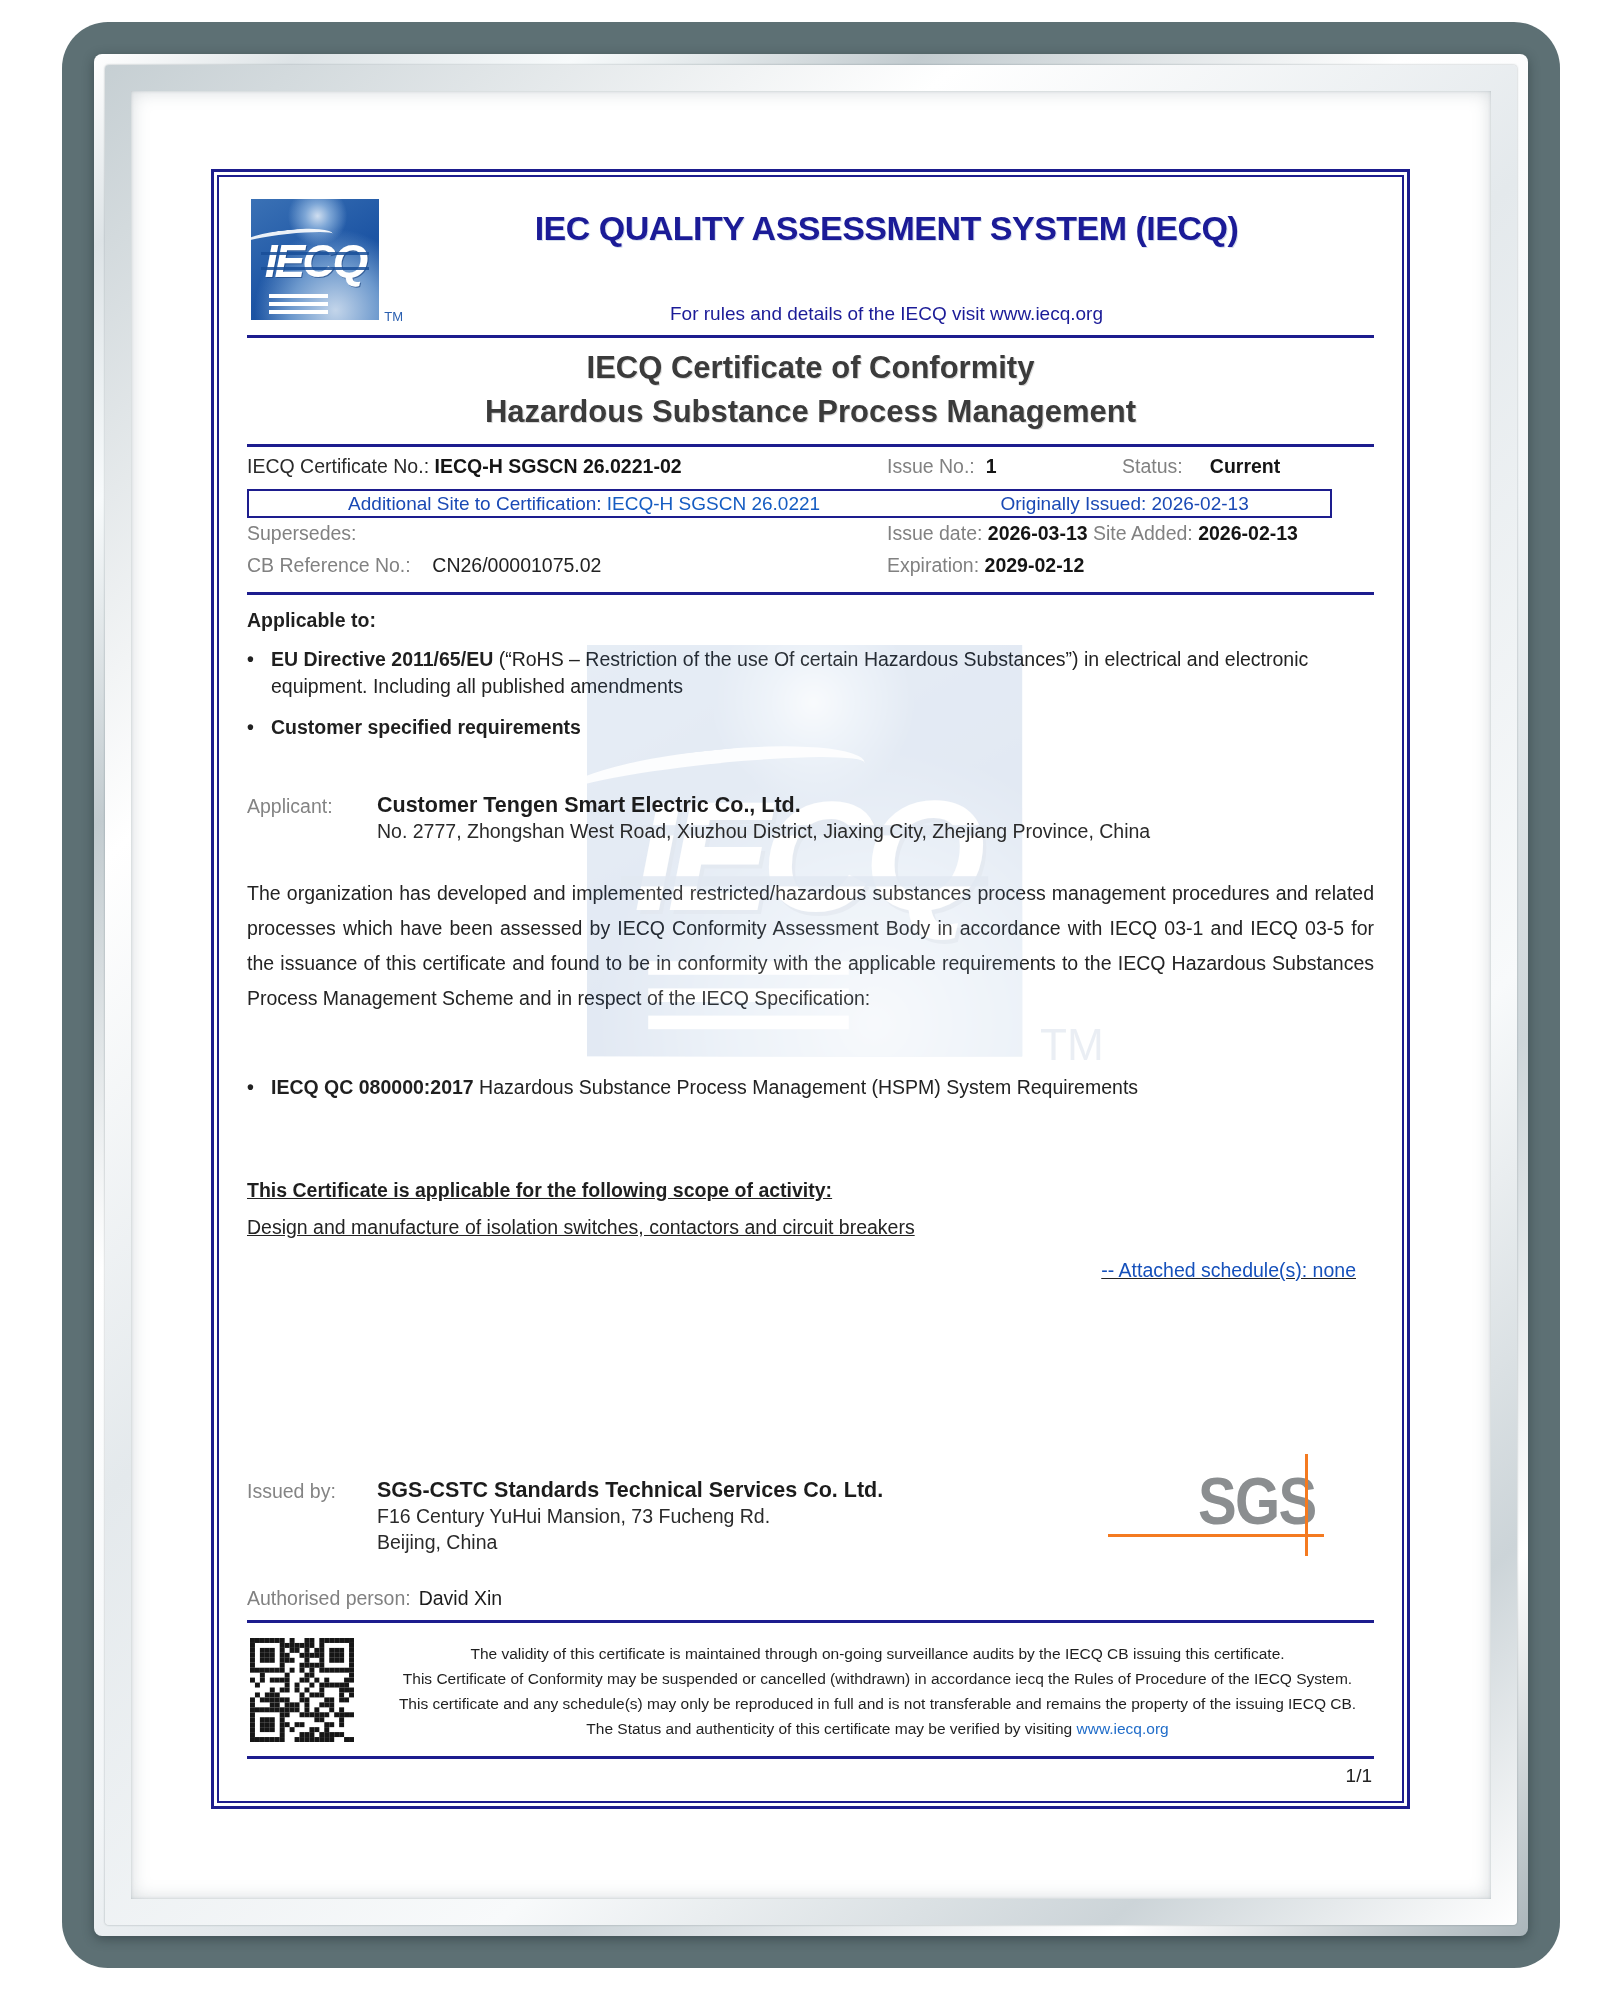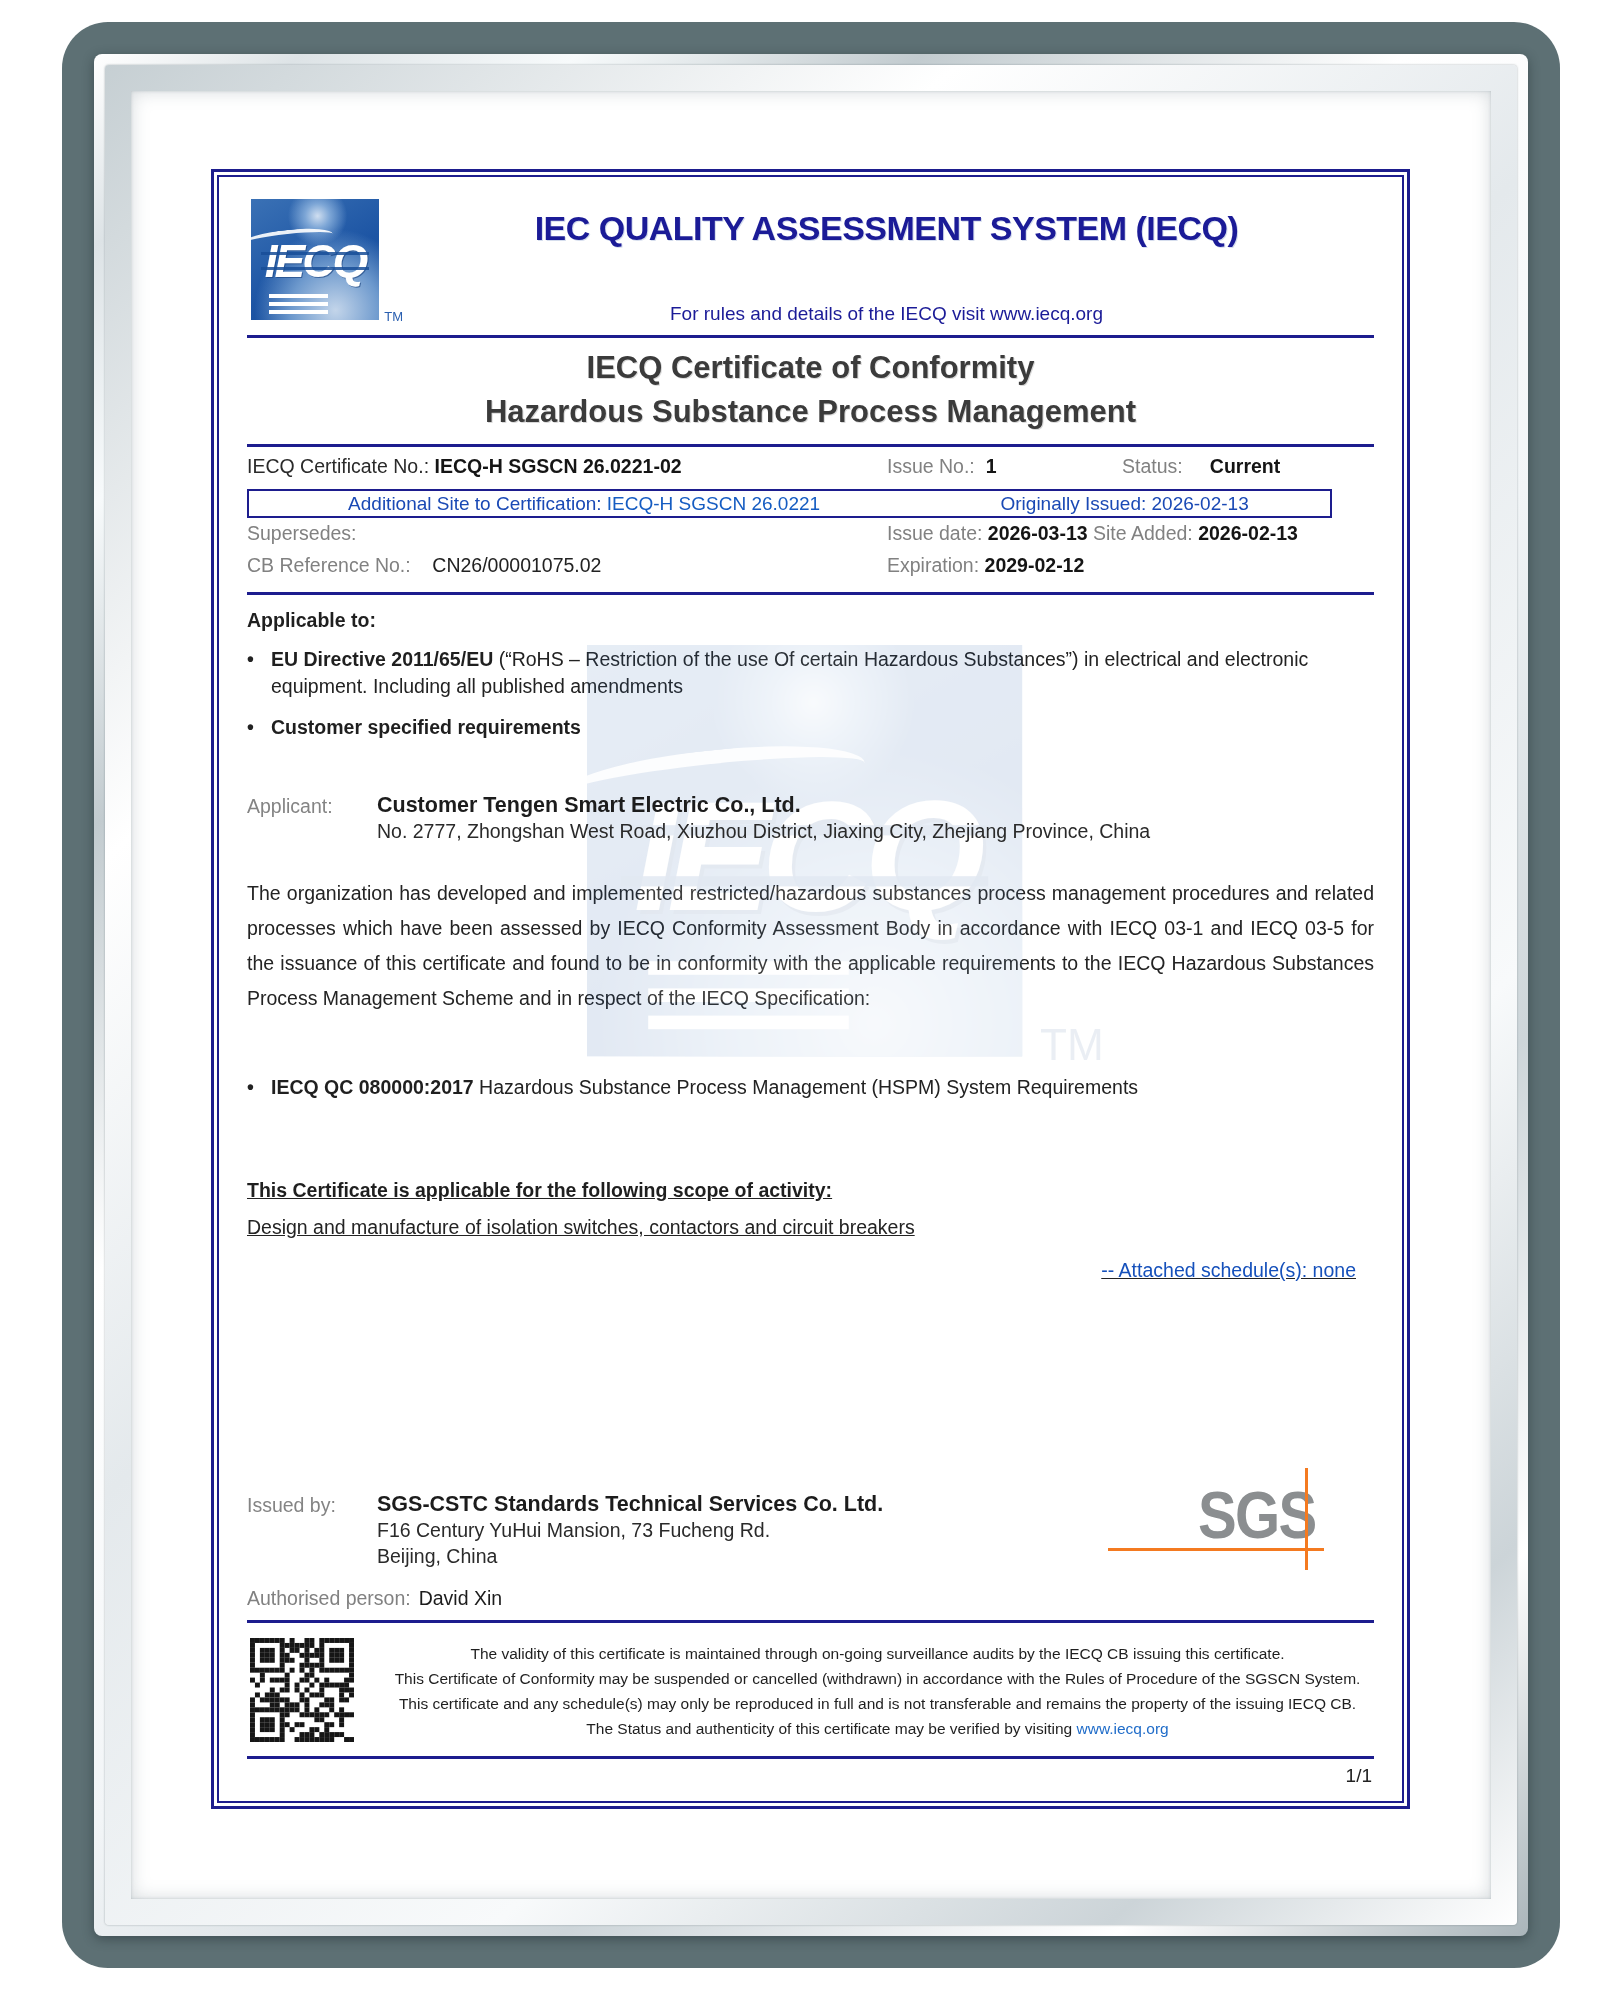--- a/index.html
+++ b/index.html
@@ -95,21 +95,21 @@
 
   .spacer { flex:1; }
 
   
   .sgs { position:absolute; right:38px; top:-24px; width:170px; height:110px; }
   .sgs-word { position:absolute; left:32px; top:14px; font-size:66px; font-weight:bold;
     color:#8b8e90; letter-spacing:-2px; transform:scaleX(.88); transform-origin:left; line-height:1; }
   .sgs-vline { position:absolute; right:28px; top:0; width:3px; height:102px; background:#f47a20; }
   .sgs-hline { position:absolute; left:-58px; right:12px; top:80px; height:3px; background:#f47a20; }
 
-  .auth-row { display:flex; align-items:flex-end; margin-top:18px; padding-bottom:10px;
+  .auth-row { display:flex; align-items:flex-end; margin-top:32px; padding-bottom:10px;
     border-bottom:3px solid #1d1d8e; }
   .auth-name { color:#1c1c1c; margin-left:8px; }
 
   
   .footer { display:flex; gap:24px; margin-top:14px; padding-bottom:0;
     border-bottom:3px solid #1d1d8e; min-height:122px; }
   .qr { flex:none; width:110px; height:106px; padding:1px; }
   .qr svg { width:100%; height:100%; }
   .foot-lines { flex:1; text-align:center; font-size:15.5px; color:#1f1f1f; line-height:25px;
     padding-top:4px; }
@@ -486,21 +486,21 @@
                     <rect x="60" y="100" width="5" height="5" fill="#161616"></rect>
                     <rect x="65" y="100" width="5" height="5" fill="#161616"></rect>
                     <rect x="70" y="100" width="5" height="5" fill="#161616"></rect>
                     <rect x="75" y="100" width="5" height="5" fill="#161616"></rect>
                     <rect x="80" y="100" width="5" height="5" fill="#161616"></rect>
                     <rect x="95" y="100" width="5" height="5" fill="#161616"></rect>
                     <rect x="100" y="100" width="5" height="5" fill="#161616"></rect>
                   </svg></div>
         <div class="foot-lines">
           <div>The validity of this certificate is maintained through on-going surveillance audits by the IECQ CB issuing this certificate.</div>
-          <div>This Certificate of Conformity may be suspended or cancelled (withdrawn) in accordance with the Rules of Procedure of the SGSCN System.</div>
+          <div>This Certificate of Conformity may be suspended or cancelled (withdrawn) in accordance iecq the Rules of Procedure of the IECQ System.</div>
           <div>This certificate and any schedule(s) may only be reproduced in full and is not transferable and remains the property of the issuing IECQ CB.</div>
           <div><span>The Status and authenticity of this certificate may be verified by visiting </span><span class="foot-link">www.iecq.org</span></div>
         </div>
       </div>
 
       <div class="page-row">1/1</div>
 
      </div>
     </div>
 

